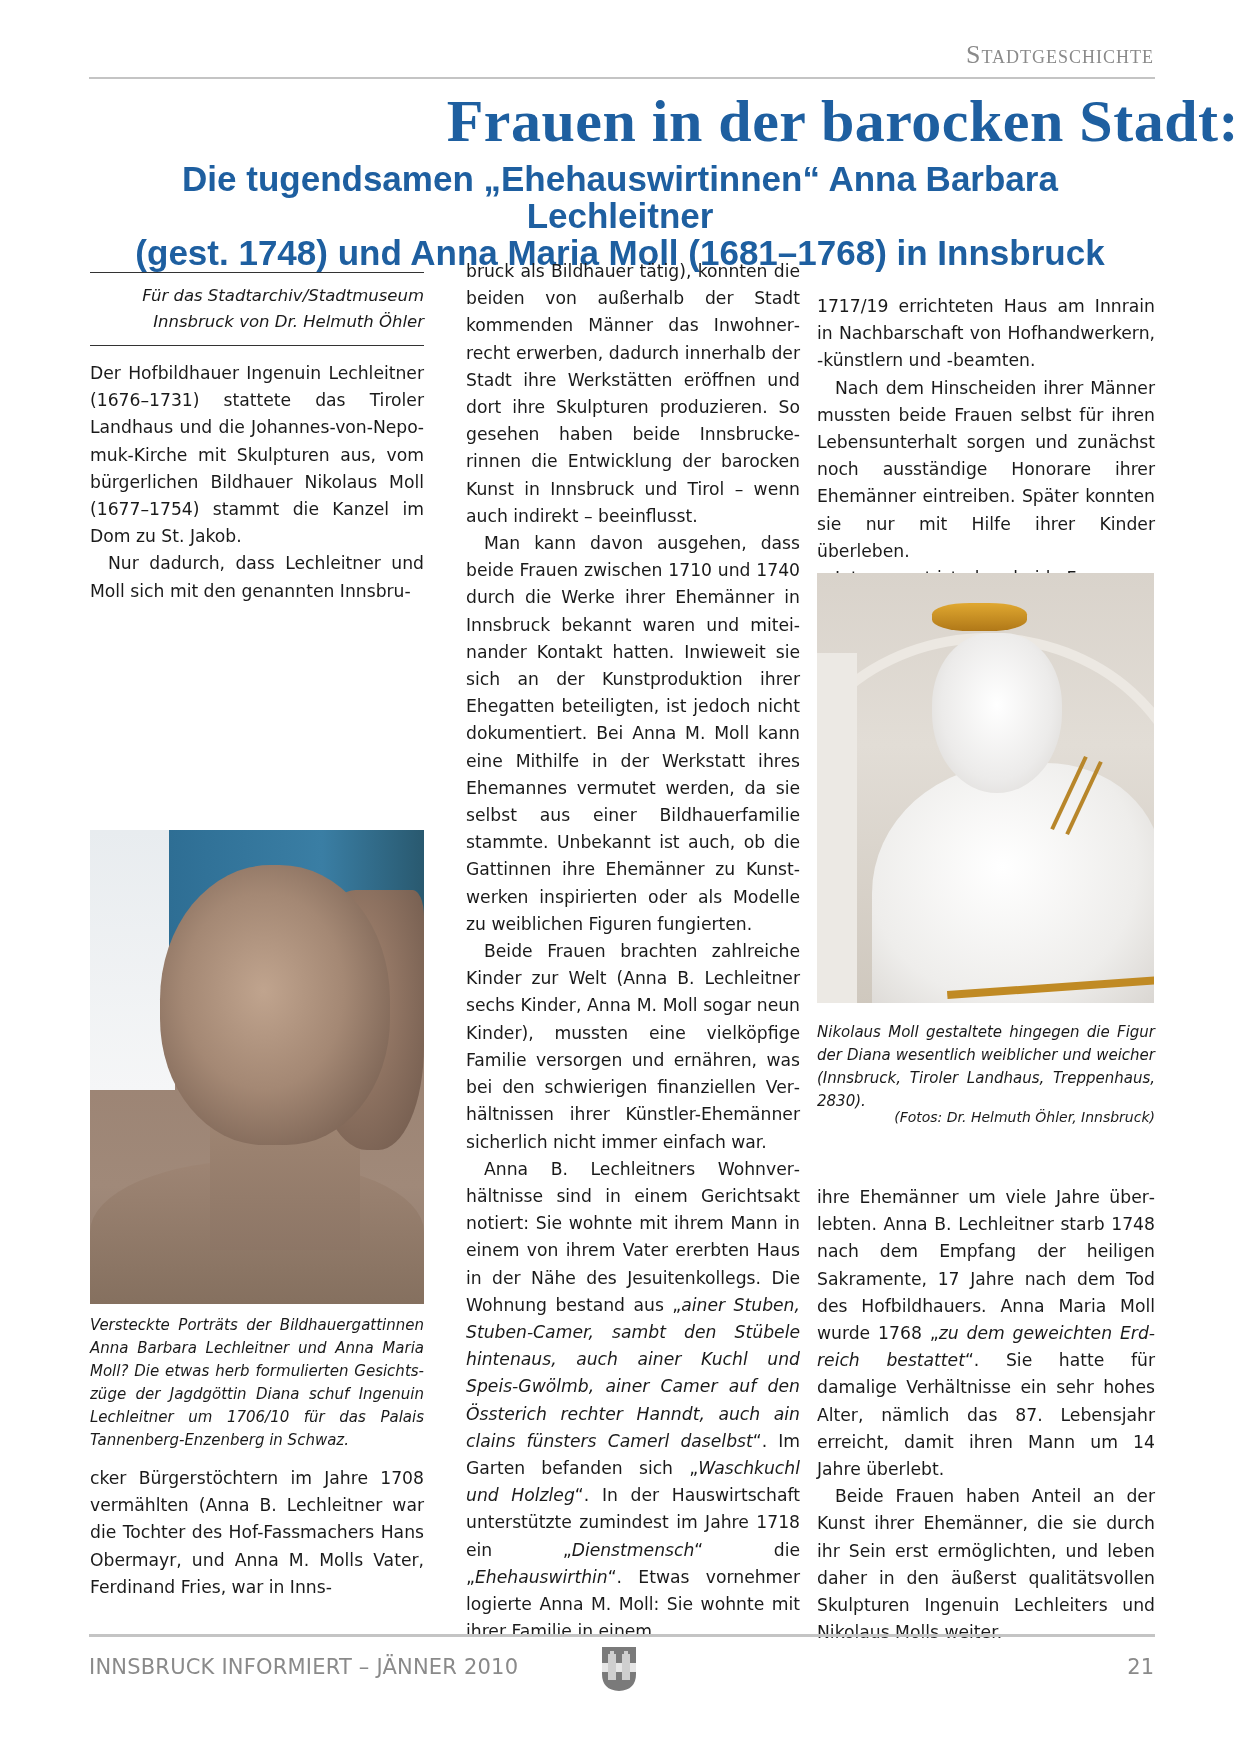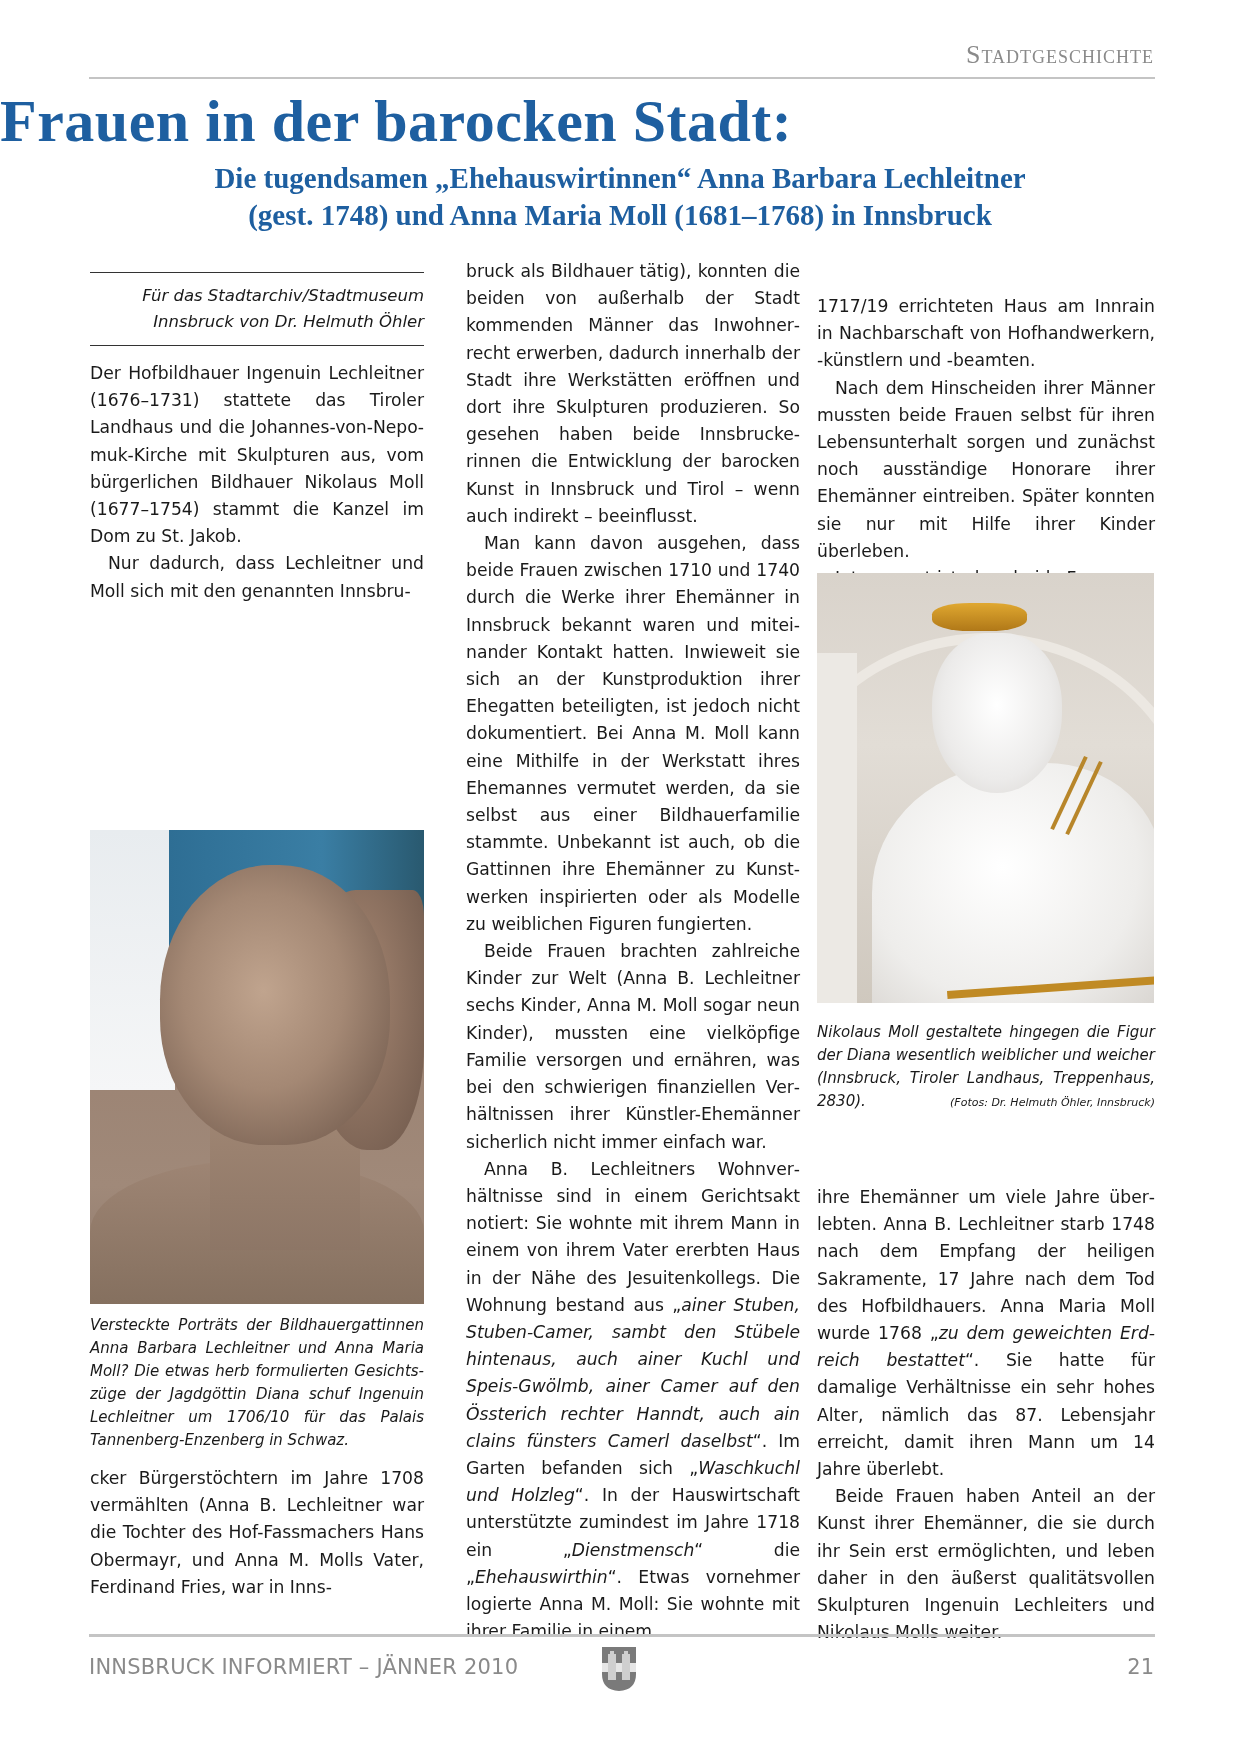--- a/index.html
+++ b/index.html
@@ -1,20 +1,20 @@
 <!DOCTYPE html>
 <html><head>
 <meta charset="utf-8">
 <style>
   html,body{margin:0;padding:0;background:#ffffff;}
   body{width:1239px;height:1754px;position:relative;overflow:hidden;font-family:"DejaVu Sans",sans-serif;color:#1a1a1a;}
   .section-label{position:absolute;right:85px;top:40px;font-family:"Liberation Serif",serif;font-size:26px;color:#8a8a8a;font-variant:small-caps;letter-spacing:1px;}
   .rule-top{position:absolute;left:89px;top:77px;width:1066px;height:2px;background:#c4c4c4;}
-  .title{position:absolute;left:0;top:86px;width:1239px;text-align:left;font-family:"Liberation Serif",serif;font-weight:bold;font-size:60px;color:#1e5fa0;letter-spacing:0.5px;line-height:70px;margin:0;}
-  .subtitle{position:absolute;left:90px;top:160px;width:1060px;text-align:center;font-family:Liberation Serif, serif;font-weight:bold;font-size:29px;line-height:37px;color:#1e5fa0;margin:0;}
+  .title{position:absolute;left:0;top:86px;width:1239px;text-align:right;font-family:"Liberation Serif",serif;font-weight:bold;font-size:60px;color:#1e5fa0;letter-spacing:0.5px;line-height:70px;margin:0;}
+  .subtitle{position:absolute;left:90px;top:160px;width:1060px;text-align:center;font-family:Liberation Sans, sans-serif;font-weight:bold;font-size:35px;line-height:37px;color:#1e5fa0;margin:0;}
   .col{position:absolute;font-size:17.2px;line-height:27.2px;text-align:justify;}
   .col p{margin:0;hyphens:manual;}
   .col p.ind{text-indent:18px;}
   .col1{left:90px;width:334px;}
   .col2{left:466px;width:334px;}
   .col3{left:817px;width:338px;margin-top:35px;}
   .byline-rule{height:1px;background:#333;width:334px;}
   .byline{font-style:italic;text-align:right;font-size:16.5px;line-height:26px;padding:10px 0 10px;}
   .photo{position:absolute;overflow:hidden;}
   .photo1{left:90px;top:830px;width:334px;height:474px;background:linear-gradient(180deg,#6b8ba3 0%,#8fa5b2 10%,#a89281 24%,#9c8474 50%,#a08979 75%,#8e7a6d 100%);}
@@ -29,21 +29,21 @@
   .photo2 .pillar{position:absolute;left:0;top:80px;width:40px;height:350px;background:#ece9e4;}
   .photo2 .figure-head{position:absolute;left:115px;top:60px;width:130px;height:160px;border-radius:45% 45% 50% 50%;background:radial-gradient(ellipse at 50% 45%,#ffffff,#ecebea 60%,#d6d3cf);}
   .photo2 .bow{position:absolute;left:115px;top:30px;width:95px;height:28px;border-radius:40%;background:linear-gradient(180deg,#e0a830,#b07818);}
   .photo2 .torso{position:absolute;left:55px;top:190px;width:290px;height:260px;border-radius:50% 40% 0 0;background:radial-gradient(ellipse at 45% 40%,#ffffff,#eeedeb 60%,#d4d0cb);}
   .photo2 .arrow1{position:absolute;left:250px;top:180px;width:4px;height:80px;background:#b8862a;transform:rotate(25deg);}
   .photo2 .arrow2{position:absolute;left:265px;top:185px;width:4px;height:80px;background:#b8862a;transform:rotate(25deg);}
   .photo2 .belt{position:absolute;left:130px;top:410px;width:230px;height:8px;background:#c08a24;transform:rotate(-4deg);}
   .caption{position:absolute;font-style:italic;font-size:15px;line-height:23px;text-align:justify;}
   .cap1{left:90px;top:1314px;width:334px;}
   .cap2{left:817px;top:1021px;width:338px;}
-  .cap2 .credit{font-size:11px;float:right;margin-top:1px;}
+  .cap2 .credit{font-size:14px;float:right;margin-top:16px;}
   .rule-bottom{position:absolute;left:89px;top:1634px;width:1066px;height:3px;background:#c4c4c4;}
   .footer-left{position:absolute;left:89px;top:1655px;font-size:21px;color:#8a8a8a;letter-spacing:0.2px;}
   .footer-right{position:absolute;right:85px;top:1655px;font-size:21px;color:#8a8a8a;}
   .crest{position:absolute;left:601px;top:1646px;width:36px;height:46px;}
 </style>
 </head>
 <body>
 
 <div class="section-label">Stadtgeschichte</div>
 <div class="rule-top"></div>

